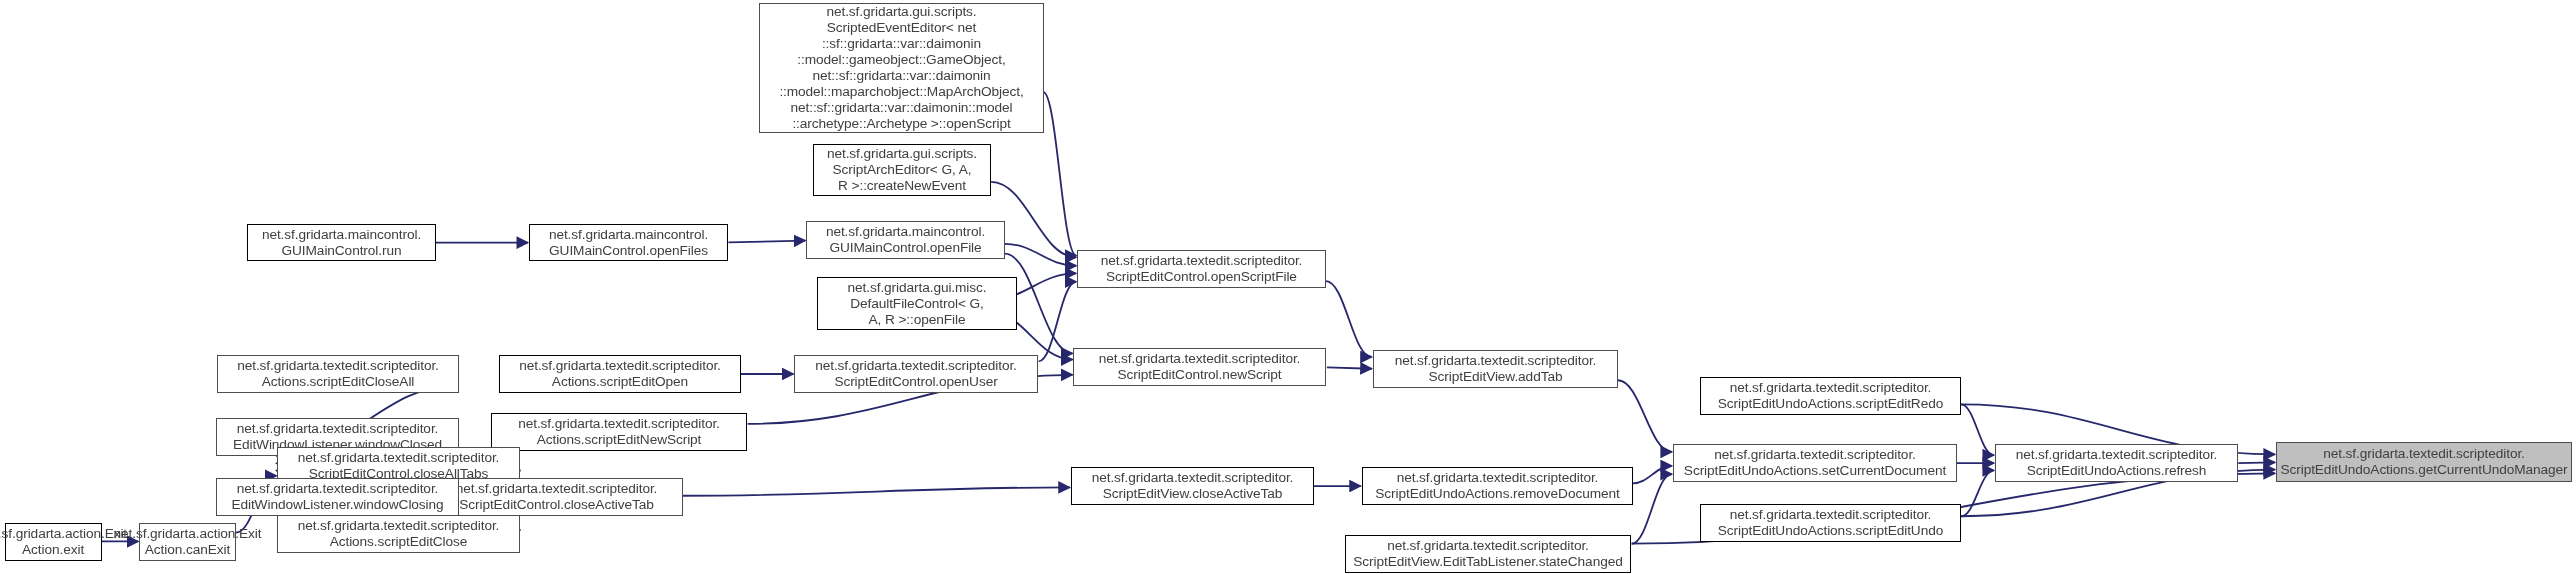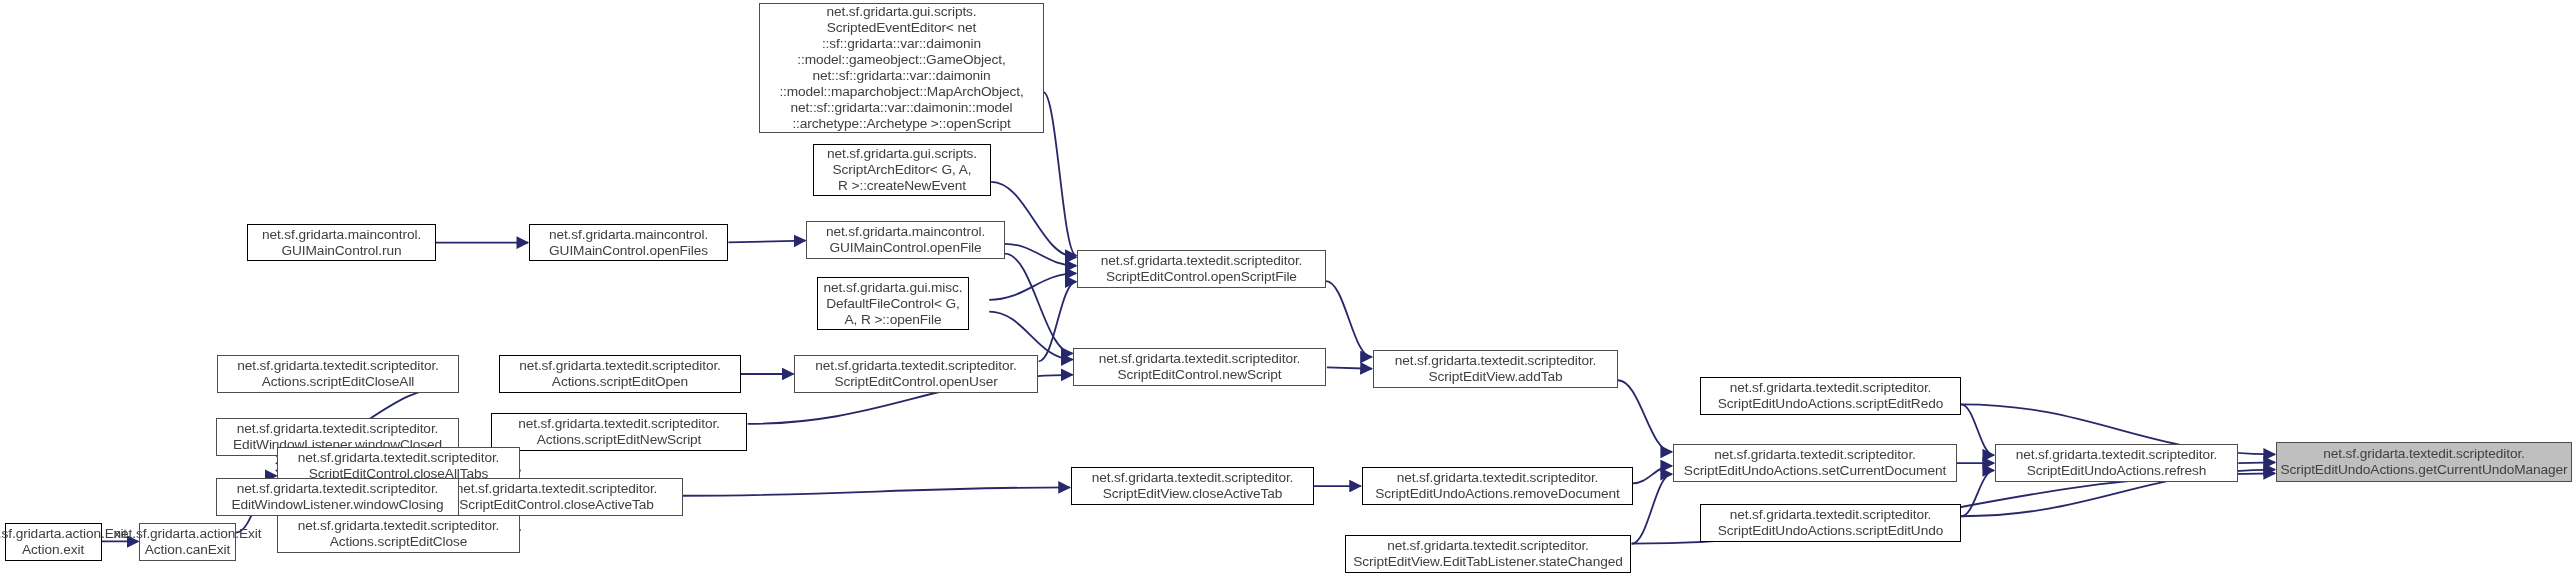--- a/index.html
+++ b/index.html
@@ -110,21 +110,21 @@
 ScriptArchEditor&lt; G, A,
  R &gt;::createNewEvent</span></div>
       <div class="node" style="left: 247px; top: 224px; width: 189px; height: 37px;"><span class="lbl">net.sf.gridarta.maincontrol.
 GUIMainControl.run</span></div>
       <div class="node" style="left: 529px; top: 224px; width: 199px; height: 37px;"><span class="lbl">net.sf.gridarta.maincontrol.
 GUIMainControl.openFiles</span></div>
       <div class="node thick" style="left: 806px; top: 221px; width: 199px; height: 38px;"><span class="lbl">net.sf.gridarta.maincontrol.
 GUIMainControl.openFile</span></div>
       <div class="node thick" style="left: 1077px; top: 250px; width: 249px; height: 38px;"><span class="lbl">net.sf.gridarta.textedit.scripteditor.
 ScriptEditControl.openScriptFile</span></div>
-      <div class="node" style="left: 817px; top: 277px; width: 152px; height: 53px;"><span class="lbl">net.sf.gridarta.gui.misc.
+      <div class="node" style="left: 817px; top: 277px; width: 200px; height: 53px;"><span class="lbl">net.sf.gridarta.gui.misc.
 DefaultFileControl&lt; G,
 A, R &gt;::openFile</span></div>
       <div class="node thick" style="left: 217px; top: 355px; width: 242px; height: 38px;"><span class="lbl">net.sf.gridarta.textedit.scripteditor.
 Actions.scriptEditCloseAll</span></div>
       <div class="node" style="left: 499px; top: 355px; width: 242px; height: 38px;"><span class="lbl">net.sf.gridarta.textedit.scripteditor.
 Actions.scriptEditOpen</span></div>
       <div class="node thick" style="left: 794px; top: 355px; width: 244px; height: 38px;"><span class="lbl">net.sf.gridarta.textedit.scripteditor.
 ScriptEditControl.openUser</span></div>
       <div class="node thick" style="left: 1073px; top: 348px; width: 253px; height: 38px;"><span class="lbl">net.sf.gridarta.textedit.scripteditor.
 ScriptEditControl.newScript</span></div>

